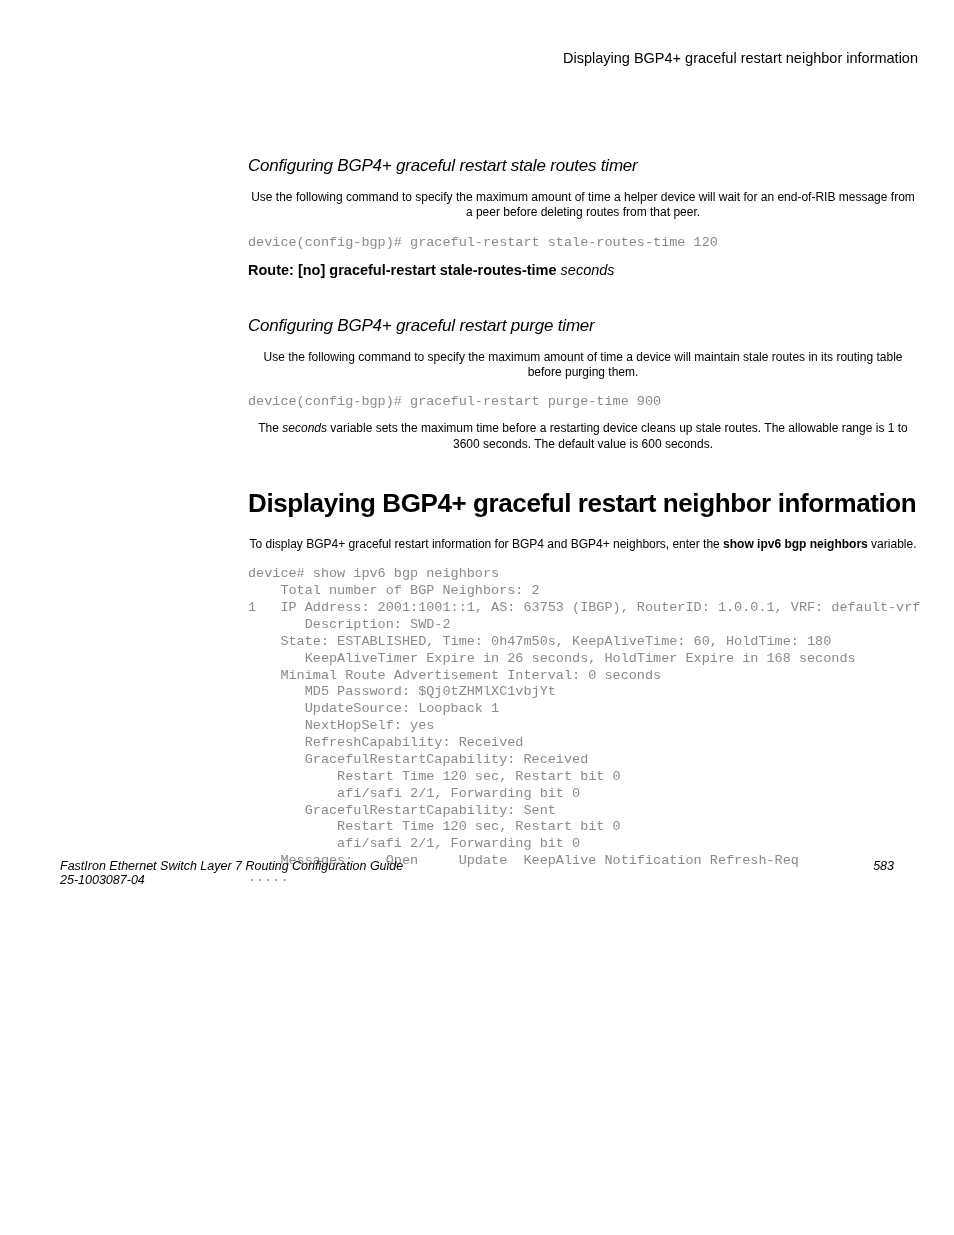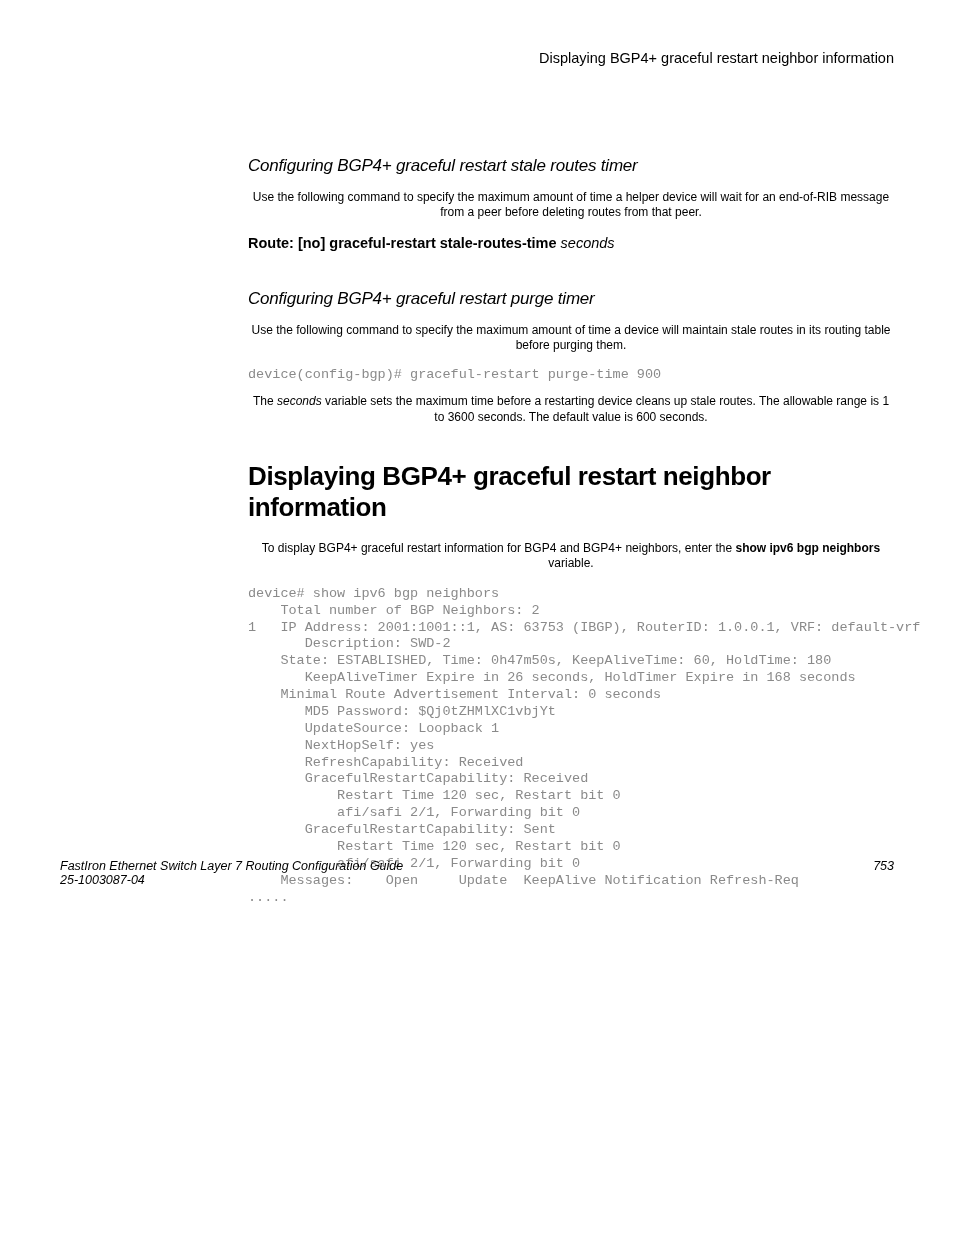--- a/index.html
+++ b/index.html
@@ -10,21 +10,21 @@
     height: 1235px;
     background: #fff;
     font-family: Arial, Helvetica, sans-serif;
     color: #000;
   }
   .page {
     position: relative;
     width: 954px;
     height: 927px;
     box-sizing: border-box;
-    padding: 50px 60px 0 248px;
+    padding: 50px 36px 0 248px;
   }
   .running-header {
     text-align: right;
     font-size: 14.5px;
     color: #000;
     margin-bottom: 90px;
   }
   h3.italic-heading {
     font-family: Arial, Helvetica, sans-serif;
     font-weight: 400;
@@ -77,20 +77,21 @@
 </style>
 </head>
 <body>
 
 <div class="page">
 
   <div class="running-header">Displaying BGP4+ graceful restart neighbor information</div>
 
   <h3 class="italic-heading">Configuring BGP4+ graceful restart stale routes timer</h3>
   <p class="body">Use the following command to specify the maximum amount of time a helper device will wait for an end-of-RIB message from a peer before deleting routes from that peer.</p>
+  <pre class="code">device(config-bgp)# graceful-restart stale-routes-time 120</pre>
   <p class="syntax">
     <span class="bold">Route: [no] graceful-restart stale-routes-time</span><span class="ital"> seconds</span>
   </p>
 
   <div class="spacer-lg"></div>
 
   <h3 class="italic-heading">Configuring BGP4+ graceful restart purge timer</h3>
   <p class="body">Use the following command to specify the maximum amount of time a device will maintain stale routes in its routing table before purging them.</p>
   <pre class="code">device(config-bgp)# graceful-restart purge-time 900</pre>
   <p class="body">
@@ -119,16 +120,16 @@
            Restart Time 120 sec, Restart bit 0
            afi/safi 2/1, Forwarding bit 0
     Messages:    Open     Update  KeepAlive Notification Refresh-Req
 .....</pre>
 
   <div class="footer">
     <div>
       <div>FastIron Ethernet Switch Layer 7 Routing Configuration Guide</div>
       <div>25-1003087-04</div>
     </div>
-    <div class="right">753</div>
+    <div class="right">583</div>
   </div>
 
 </div>
 
 </body></html>

